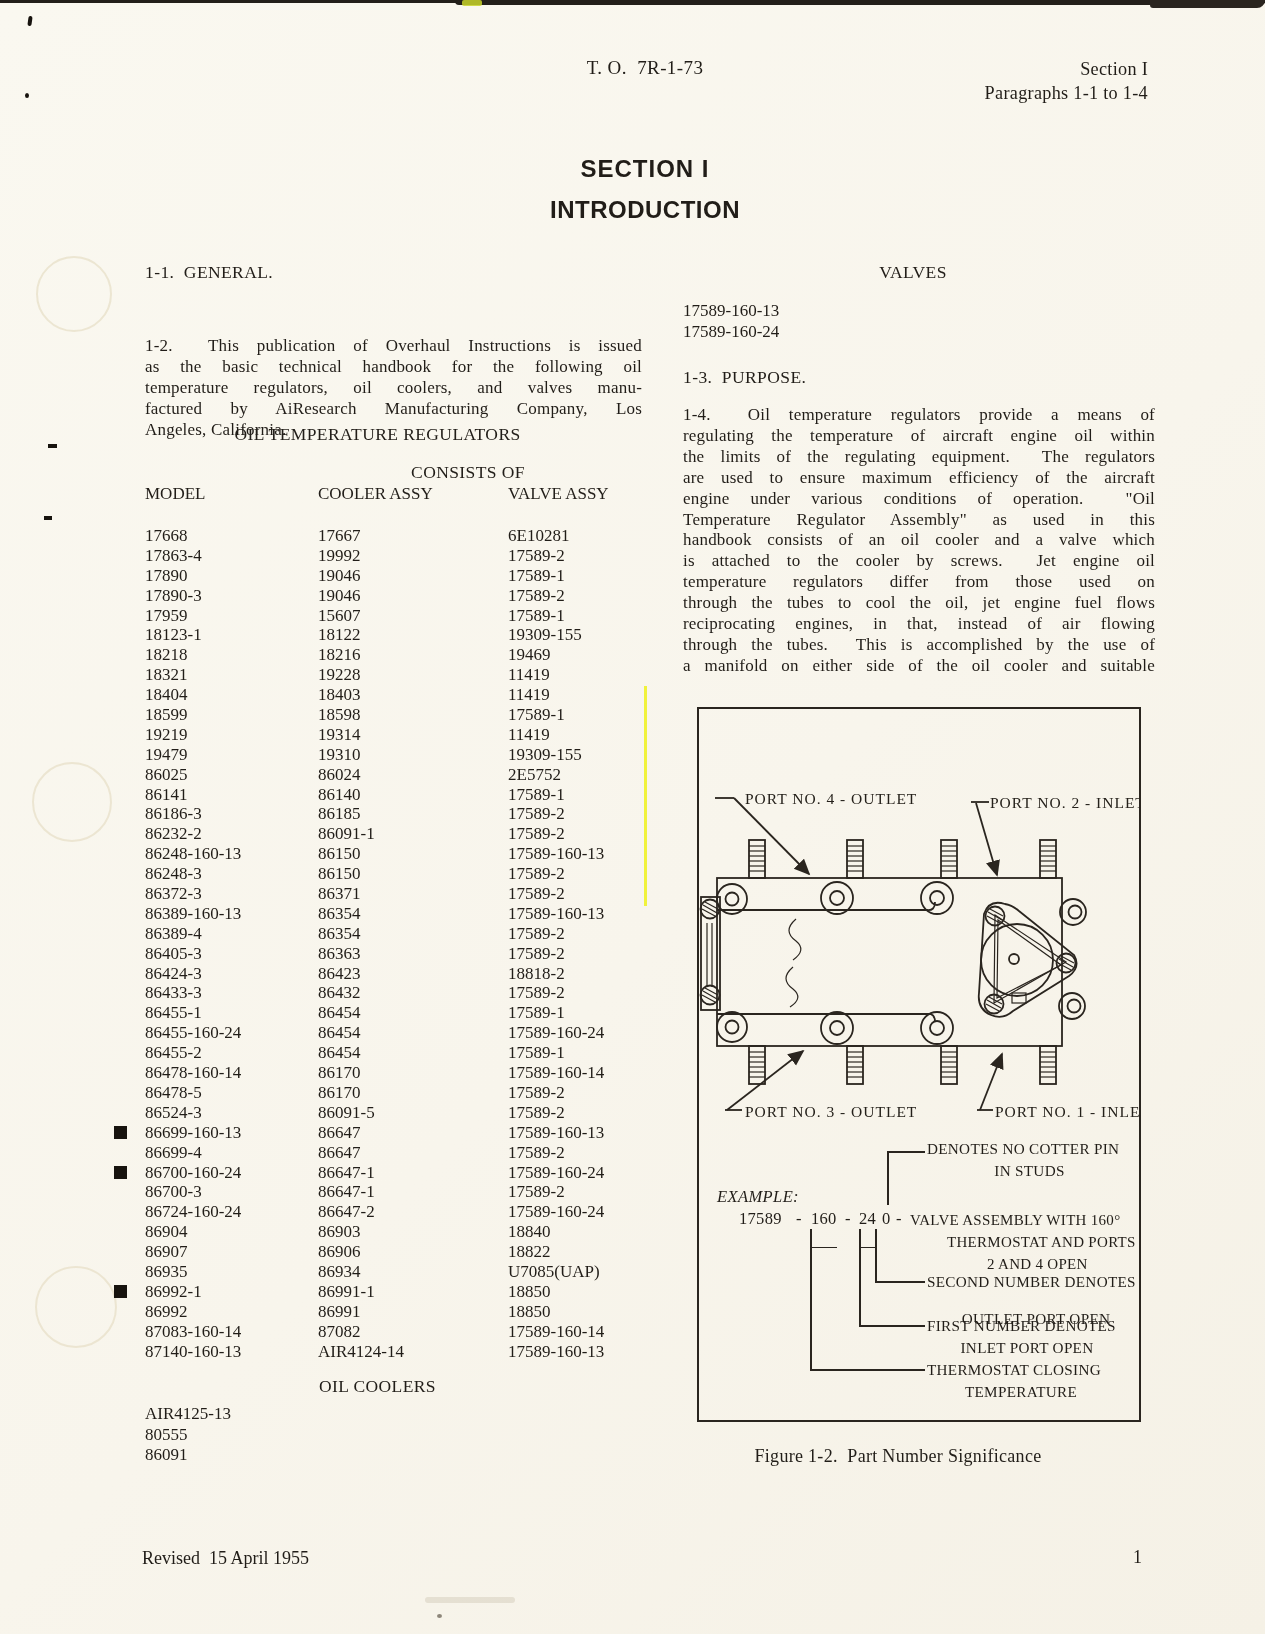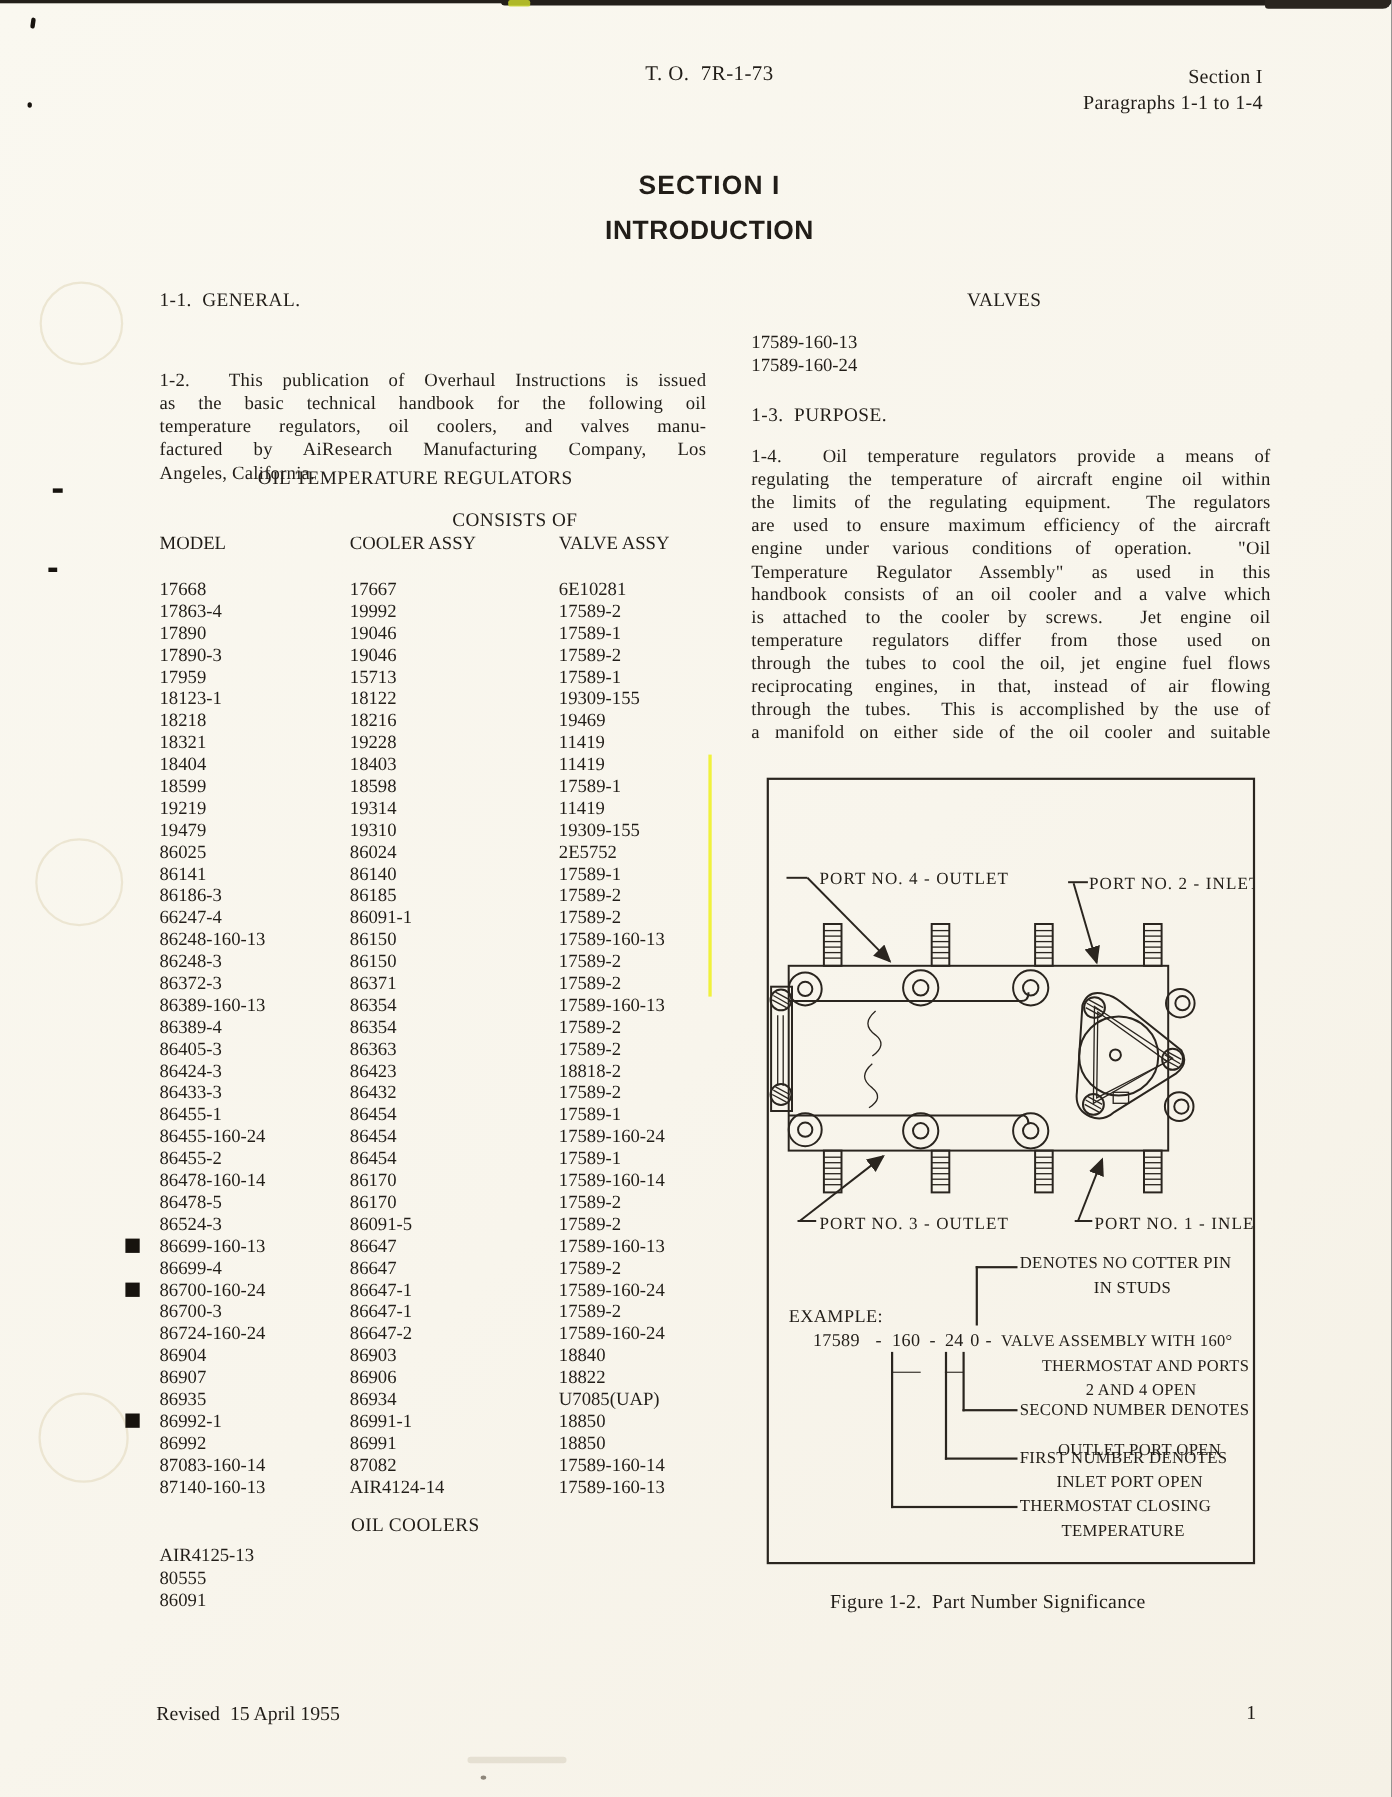--- a/index.html
+++ b/index.html
@@ -99,21 +99,21 @@
     </div>
       <div class="trow">
 
       <span class="cm">17890-3</span>
       <span class="cc">19046</span>
       <span class="cv">17589-2</span>
     </div>
       <div class="trow">
 
       <span class="cm">17959</span>
-      <span class="cc">15713</span>
+      <span class="cc">15607</span>
       <span class="cv">17589-1</span>
     </div>
       <div class="trow">
 
       <span class="cm">18123-1</span>
       <span class="cc">18122</span>
       <span class="cv">19309-155</span>
     </div>
       <div class="trow">
 
@@ -164,21 +164,21 @@
       <span class="cv">17589-1</span>
     </div>
       <div class="trow">
 
       <span class="cm">86186-3</span>
       <span class="cc">86185</span>
       <span class="cv">17589-2</span>
     </div>
       <div class="trow">
 
-      <span class="cm">66247-4</span>
+      <span class="cm">86232-2</span>
       <span class="cc">86091-1</span>
       <span class="cv">17589-2</span>
     </div>
       <div class="trow">
 
       <span class="cm">86248-160-13</span>
       <span class="cc">86150</span>
       <span class="cv">17589-160-13</span>
     </div>
       <div class="trow">
@@ -450,21 +450,21 @@
       <text x="296" y="408" font-size="15.5" letter-spacing="1">PORT NO. 1 - INLET</text>
       <line class="valveline" x1="278" y1="401" x2="294" y2="401"></line>
       <line class="valveline" x1="281" y1="401" x2="303" y2="345" marker-end="url(#ah)"></line>
     </svg>
 
     <div class="abs callout" style="left:228px;top:430px;">DENOTES NO COTTER PIN</div>
     <div class="abs callout" style="left:228px;top:452px;width:205px;text-align:center;">IN STUDS</div>
     <div class="abs ln" style="left:188px;top:442px;width:38px;height:2px;"></div>
     <div class="abs ln" style="left:188px;top:442px;width:2px;height:54px;"></div>
 
-    <div class="abs heading" style="left:18px;top:478px;font-size:16.5px;">EXAMPLE:</div>
+    <div class="abs heading" style="left:18px;top:478px;font-size:16.5px;font-style:italic;">EXAMPLE:</div>
     <div class="abs callout" style="left:40px;top:500px;font-size:16.5px;">17589</div>
     <div class="abs callout" style="left:97px;top:500px;font-size:16.5px;">-</div>
     <div class="abs callout u" style="left:112px;top:500px;font-size:16.5px;">160</div>
     <div class="abs callout" style="left:146px;top:500px;font-size:16.5px;">-</div>
     <div class="abs callout u" style="left:160px;top:500px;font-size:16.5px;">24</div>
     <div class="abs callout" style="left:183px;top:500px;font-size:16.5px;">0</div>
     <div class="abs callout" style="left:197px;top:500px;font-size:16.5px;">-</div>
     <div class="abs callout" style="left:211px;top:501px;font-size:15px;">VALVE ASSEMBLY WITH 160°</div>
     <div class="abs callout" style="left:248px;top:523px;font-size:15px;">THERMOSTAT AND PORTS</div>
     <div class="abs callout" style="left:288px;top:545px;font-size:15px;">2 AND 4 OPEN</div>

